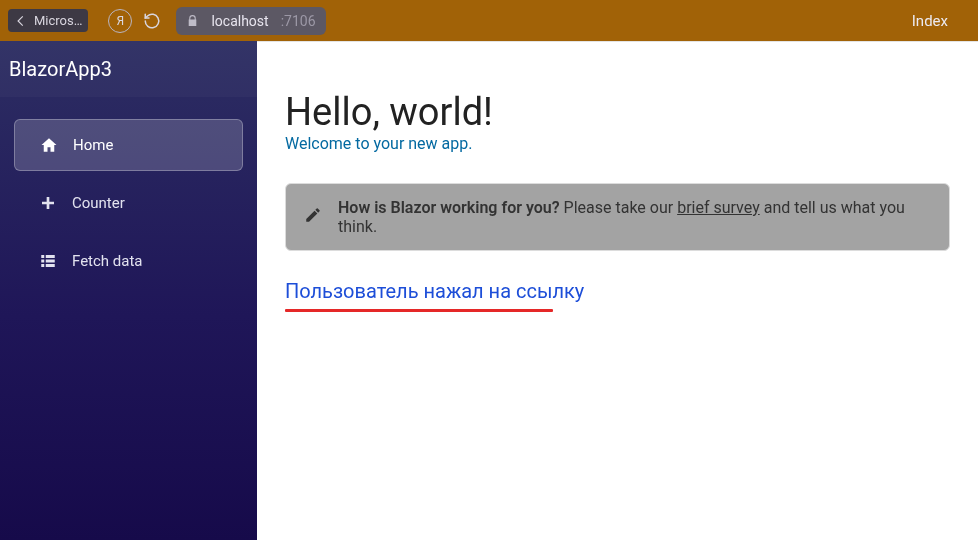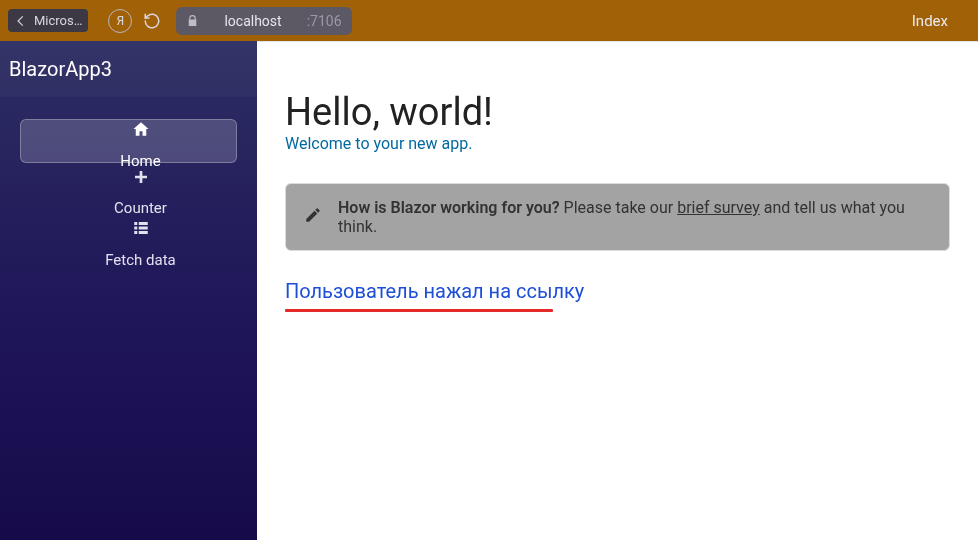--- a/index.html
+++ b/index.html
@@ -43,21 +43,21 @@
     cursor: pointer;
   }
   .icon-btn {
     width: 28px; height: 28px;
     display: flex; align-items: center; justify-content: center;
     cursor: pointer;
   }
   .addr {
     display: flex;
     align-items: center;
-    gap: 25px;
+    gap: 12px;
     background: #5c5864;
     border-radius: 6px;
     height: 28px;
     padding: 0 10px;
     margin-left: 4px;
   }
   .addr .host { color: #e7e4ee; }
   .addr .port { color: #9c98a6; }
   .chrome .spacer { flex: 1; }
   .page-label { font-size: 15px; color: #eceaf1; padding-right: 22px; }
@@ -77,31 +77,30 @@
     height: 56px;
     display: flex;
     align-items: center;
     padding-left: 9px;
     font-size: 20px;
     font-weight: 400;
     background: rgba(255,255,255,0.03);
   }
   .nav { padding-top: 16px; }
   .nav-item {
-    height: 44px;
+    height: 52px;
     display: flex;
     align-items: center;
     gap: 14px;
     padding-left: 24px;
-    margin: 6px 20px;
+    margin: 6px 14px;
     border-radius: 6px;
     font-size: 15px;
     cursor: pointer;
     color: #e2e2ef;
-    flex-direction: column;
   }
   .nav-item.active {
     background: rgba(255,255,255,0.18);
     border: 1px solid rgba(255,255,255,0.28);
     color: #fff;
   }
   .nav-item .ic { width: 20px; height: 20px; display:flex; align-items:center; justify-content:center; }
   .content {
     flex: 1;
     background: #fff;

